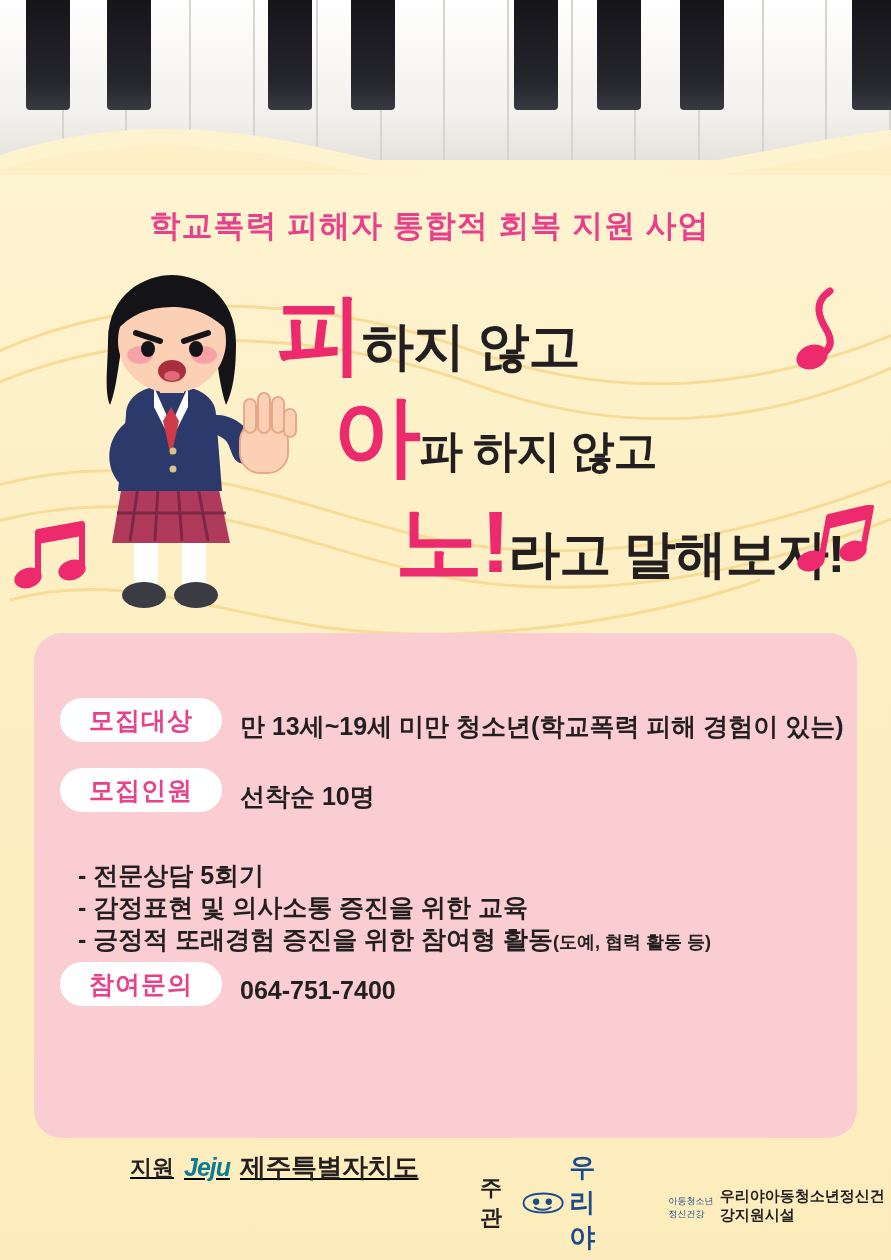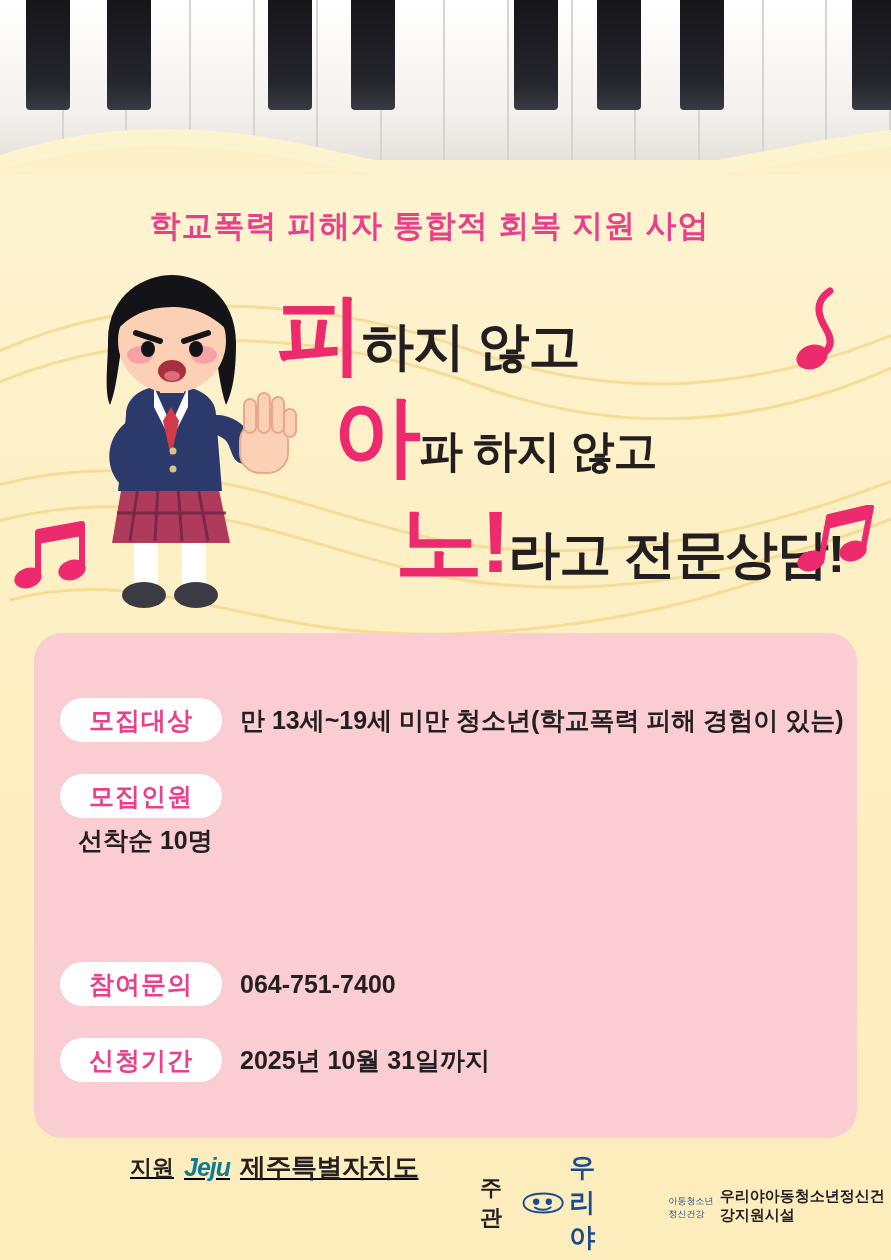--- a/index.html
+++ b/index.html
@@ -141,21 +141,21 @@
     top: 633px;
     width: 823px;
     height: 505px;
     background: #f9cdd2;
     border-radius: 28px;
   }
   .info-row {
     position: absolute;
     left: 26px;
     display: flex;
-    align-items: flex-start;
+    align-items: flex-end;
   }
   .tag {
     width: 162px;
     height: 44px;
     border-radius: 22px;
     background: #ffffff;
     color: #e8408a;
     font-size: 25px;
     font-weight: bold;
     display: flex;
@@ -170,21 +170,21 @@
     color: #231f20;
     font-weight: bold;
     line-height: 1.28;
     padding-top: 6px;
   }
   .val-small {
     font-size: 18px;
     font-weight: bold;
   }
   .r1 { top: 65px; }
-  .r2 { top: 141px; flex-direction: column; }
+  .r2 { top: 135px; }
   .r3 { top: 220px; }
   .r4 { top: 329px; }
   .r5 { top: 405px; }
 
   
   .footer {
     position: absolute;
     top: 1150px;
     left: 0;
     width: 891px;
@@ -304,21 +304,21 @@
   <div class="sub-title">학교폭력 피해자 통합적 회복 지원 사업</div>
 
   <div class="headline">
     <div class="hl-row row1">
       <span class="hl-big">피</span><span class="hl-rest">하지 않고</span>
     </div>
     <div class="hl-row row2">
       <span class="hl-big">아</span><span class="hl-rest-sm">파 하지 않고</span>
     </div>
     <div class="hl-row row3">
-      <span class="hl-big">노!</span><span class="hl-rest">라고 전문상담!</span>
+      <span class="hl-big">노!</span><span class="hl-rest">라고 말해보자!</span>
     </div>
   </div>
 
   <svg class="girl" viewBox="0 0 250 345">
 
     <rect x="74" y="258" width="24" height="56" rx="10" fill="#ffffff"></rect>
     <rect x="122" y="258" width="24" height="56" rx="10" fill="#ffffff"></rect>
     <ellipse cx="84" cy="320" rx="22" ry="13" fill="#3b3b44"></ellipse>
     <ellipse cx="136" cy="320" rx="22" ry="13" fill="#3b3b44"></ellipse>
 
@@ -397,31 +397,30 @@
       <div class="tag">모집대상</div>
       <div class="val">만 13세~19세 미만 청소년(학교폭력 피해 경험이 있는)</div>
     </div>
 
     <div class="info-row r2">
       <div class="tag">모집인원</div>
       <div class="val">선착순 10명</div>
     </div>
 
     <div class="info-row r3">
+      <div class="val" style="white-space:pre-line; display:inline;"><span>- 전문상담 5회기
+- 감정표현 및 의사소통 증진을 위한 교육
+- 긍정적 또래경험 증진을 위한 참여형 활동</span><span class="val-small">(도예, 협력 활동 등)</span></div>
     </div>
 
     <div class="info-row r4">
       <div class="tag">참여문의</div>
       <div class="val">064-751-7400</div>
     </div>
 
-    <div class="info-row r5">
-      <div class="tag">신청기간</div>
-      <div class="val">2025년 10월 31일까지</div>
-    </div>
 
   </div>
 
   <div class="footer">
 
     <div class="f-left">
       <div class="f-top">
         <span class="f-label">지원</span>
         <span class="jeju-mark">Jeju</span>
         <span class="f-org">제주특별자치도</span>

